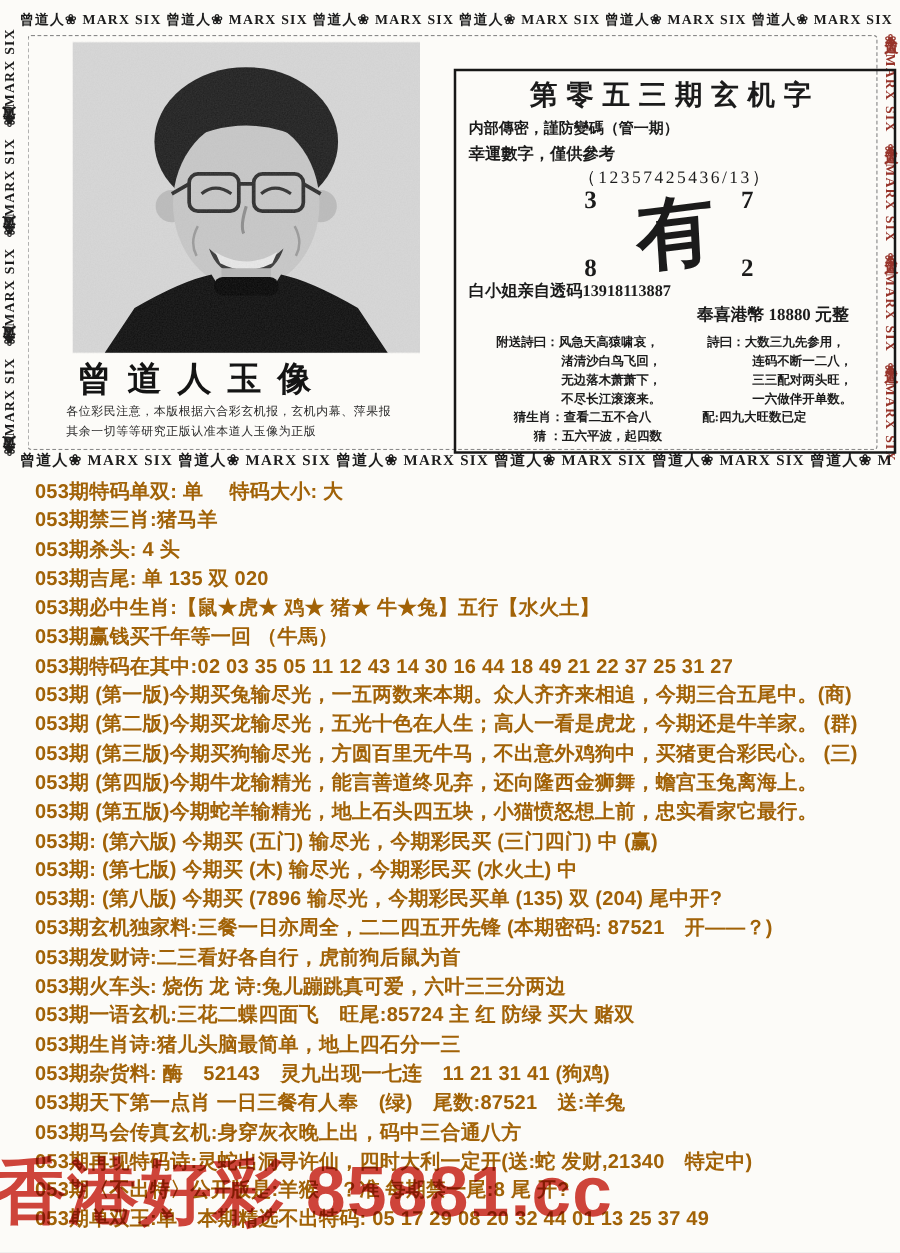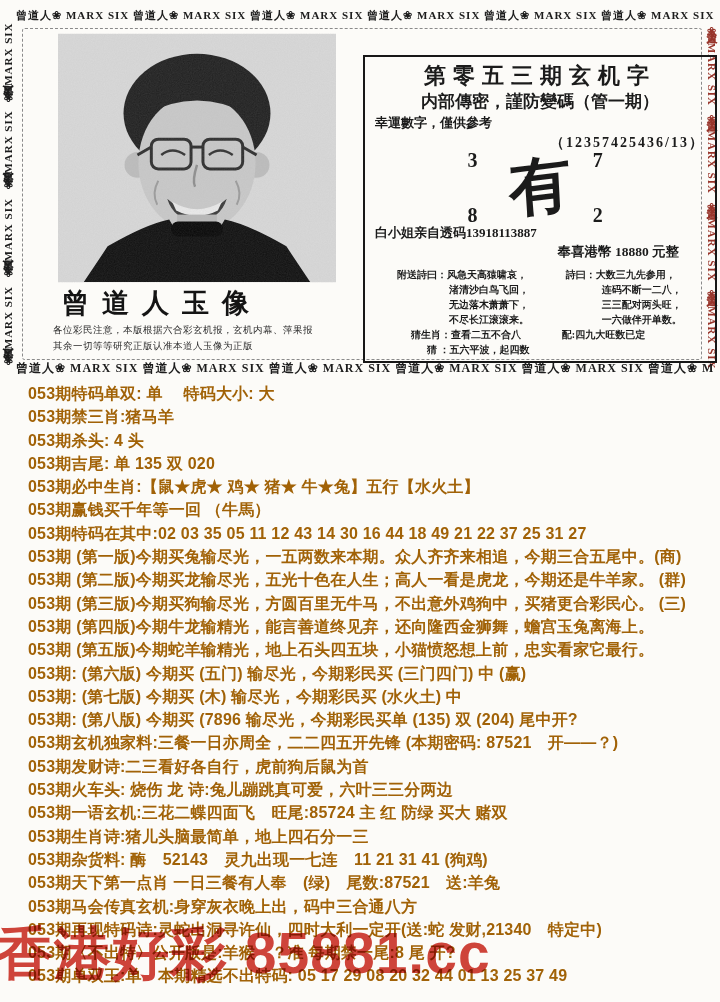--- a/index.html
+++ b/index.html
@@ -23,23 +23,23 @@
   .photo{display:block;margin:0 auto;width:278px;height:250px;filter:grayscale(1) contrast(1.04);}
   .portrait-title{margin-top:2px;font-family:"Liberation Serif",serif;
                   font-weight:bold;font-size:27px;letter-spacing:13px;padding-left:13px;}
   .portrait-note{margin-top:3px;font-family:"Liberation Serif",serif;font-size:9.5px;
                  line-height:13px;letter-spacing:.5px;font-weight:normal;color:#2a2a2a;padding:0 4px;}
 
   .oracle-box{position:absolute;left:340px;top:26px;width:330px;height:300px;
               border:2px solid #171717;padding:4px 10px 0 10px;box-sizing:content-box;
               font-family:"Liberation Serif",serif;color:#1b1b1b;}
   .oracle-title{text-align:center;font-size:22px;font-weight:bold;letter-spacing:7px;line-height:30px;}
-  .oracle-row{display:flex;justify-content:center;line-height:22px;font-size:17px;font-weight:bold;}
+  .oracle-row{display:flex;justify-content:flex-start;line-height:22px;font-size:12px;font-weight:bold;}
   .oracle-line2{line-height:20px;font-size:13px;font-weight:bold;}
-  .oracle-numstr{text-align:right;line-height:20px;font-size:14px;letter-spacing:2px;font-weight:bold;}
+  .oracle-numstr{text-align:center;line-height:20px;font-size:14px;letter-spacing:2px;font-weight:normal;}
   .mystery{position:relative;height:70px;}
   .corner-num{position:absolute;font-size:20px;font-weight:bold;}
   .cn-tl{left:28%;top:-4px;} .cn-tr{left:66%;top:-4px;}
   .cn-bl{left:28%;bottom:-4px;} .cn-br{left:66%;bottom:-4px;}
   .mystery-char{position:absolute;left:50%;top:50%;transform:translate(-50%,-52%) rotate(-7deg) skewX(-4deg);
                 font-size:62px;font-weight:bold;font-family:"Liberation Serif",serif;}
   .oracle-contact{line-height:20px;font-size:13px;font-weight:bold;}
   .oracle-fee{line-height:18px;font-size:13.5px;font-weight:bold;text-align:right;padding-right:26px;}
   .poems{display:flex;margin-top:6px;font-size:10px;line-height:15px;font-weight:bold;}
   .poem-col-left{width:56%;} .poem-col-right{width:44%;}

